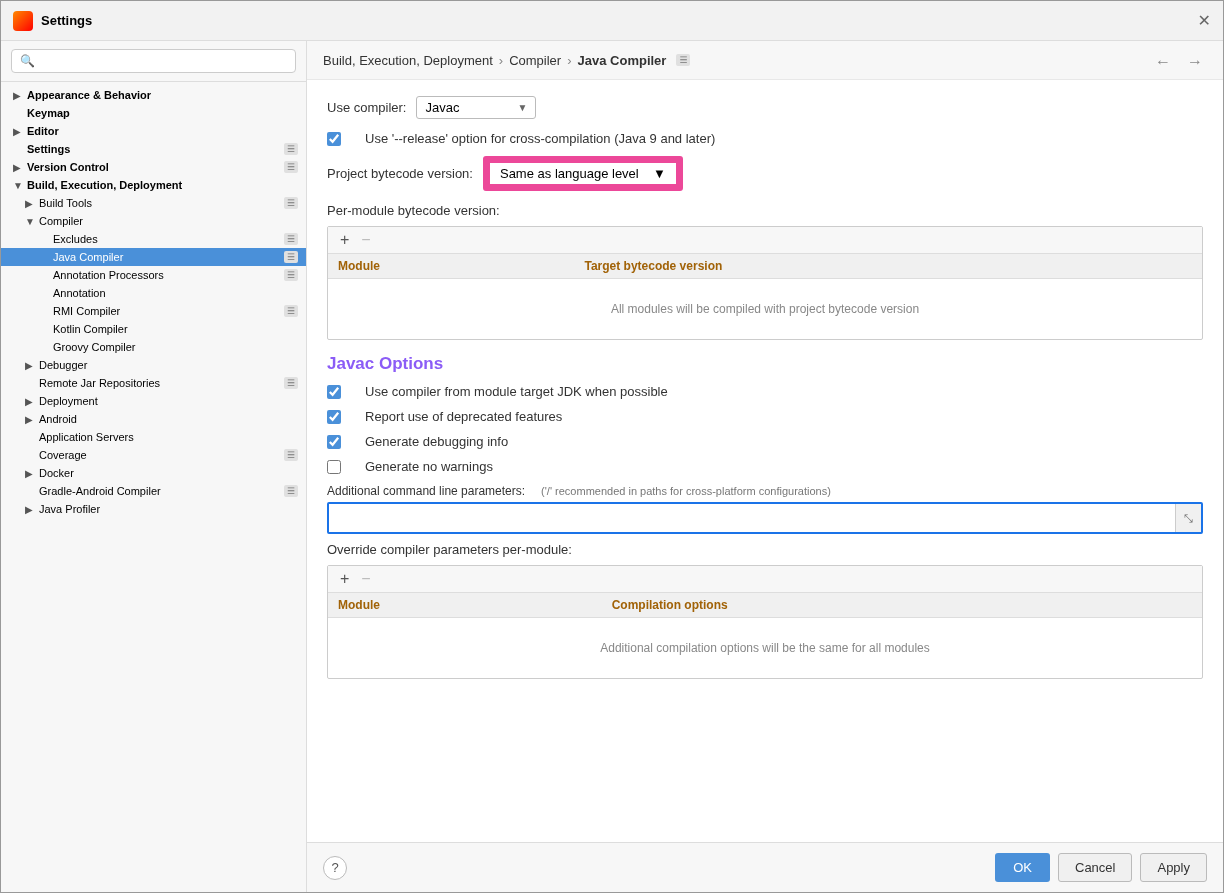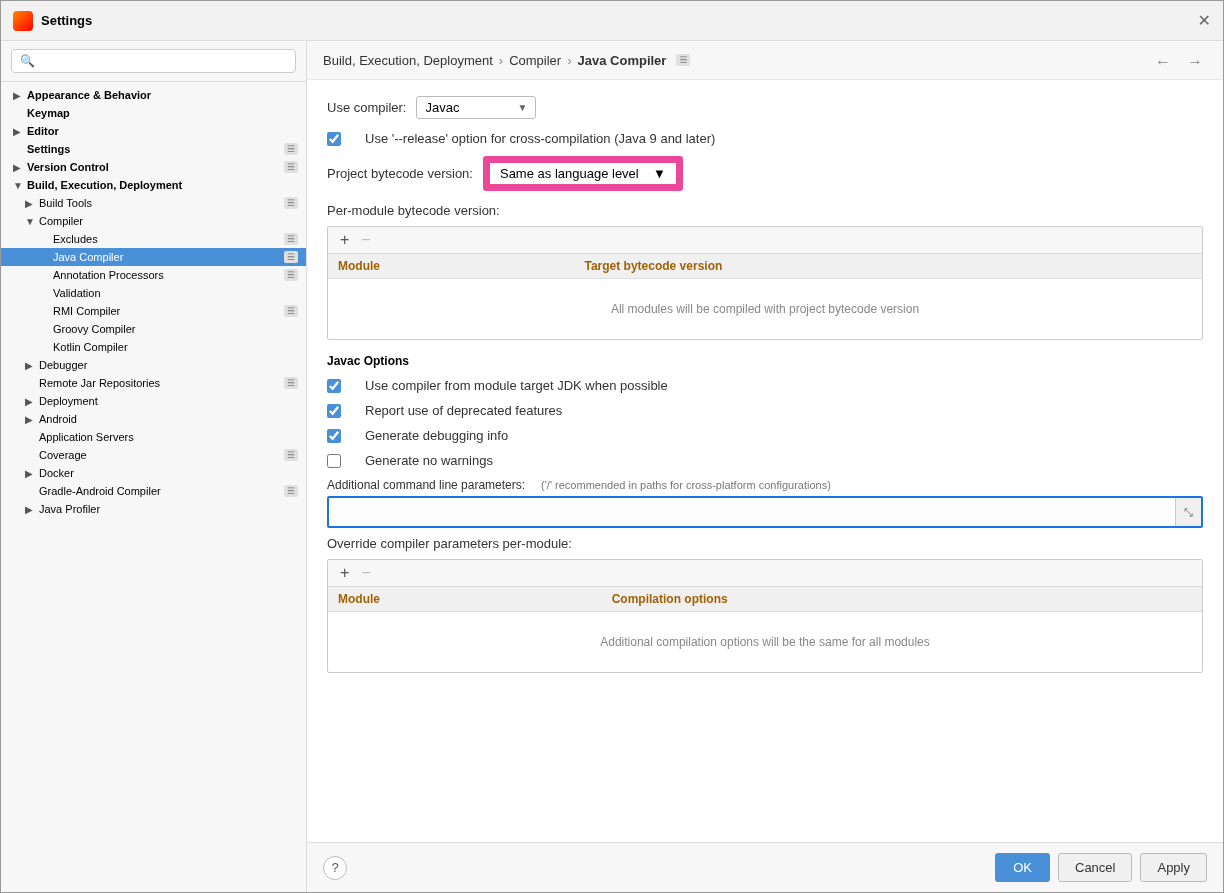--- a/index.html
+++ b/index.html
@@ -300,23 +300,23 @@
     }
 
     .empty-msg {
       color: #aaa;
       font-size: 12px;
       padding: 30px;
       text-align: center;
     }
 
     .section-title {
-      font-size: 12px;
+      font-size: 17px;
       font-weight: 600;
-      color: #000000;
+      color: #8b5cf6;
       margin-bottom: 10px;
     }
 
     .command-line-row {
       margin-bottom: 8px;
     }
 
     .command-line-label {
       font-size: 12px;
       color: #333;
@@ -490,34 +490,34 @@
             <span class="label">Java Compiler</span>
             <span class="tag-icon">☰</span>
           </div>
           <div class="tree-item indent2">
             <span class="arrow"></span>
             <span class="label">Annotation Processors</span>
             <span class="tag-icon">☰</span>
           </div>
           <div class="tree-item indent2">
             <span class="arrow"></span>
-            <span class="label">Validation</span>
+            <span class="label">Annotation</span>
           </div>
           <div class="tree-item indent2">
             <span class="arrow"></span>
             <span class="label">RMI Compiler</span>
             <span class="tag-icon">☰</span>
           </div>
           <div class="tree-item indent2">
             <span class="arrow"></span>
+            <span class="label">Kotlin Compiler</span>
+          </div>
+          <div class="tree-item indent2">
+            <span class="arrow"></span>
             <span class="label">Groovy Compiler</span>
-          </div>
-          <div class="tree-item indent2">
-            <span class="arrow"></span>
-            <span class="label">Kotlin Compiler</span>
           </div>
           <div class="tree-item indent1">
             <span class="arrow">▶</span>
             <span class="label">Debugger</span>
           </div>
           <div class="tree-item indent1">
             <span class="arrow"></span>
             <span class="label">Remote Jar Repositories</span>
             <span class="tag-icon">☰</span>
           </div>

